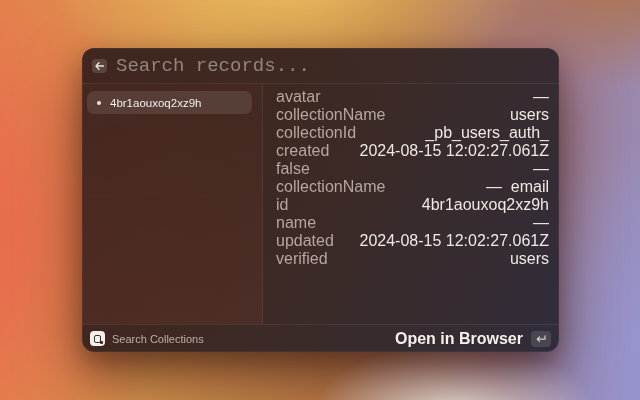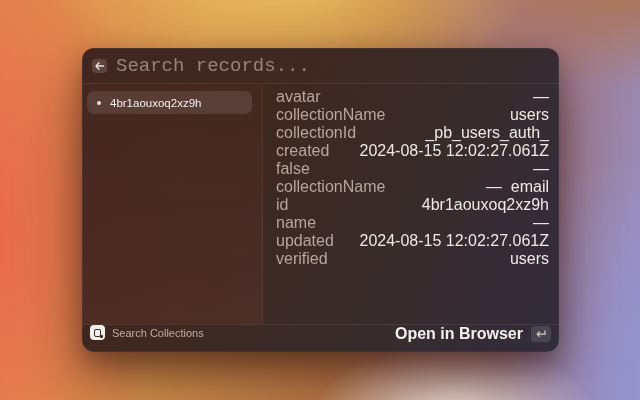--- a/index.html
+++ b/index.html
@@ -57,21 +57,21 @@
     display:flex; align-items:center; gap:9px; padding:0 10px;
     font-size:11.5px; color:#f3efec; cursor:pointer;
   }
   .dot{ width:4px; height:4px; border-radius:50%; background:#eae4df; flex:0 0 4px; }
   .details{ flex:1; padding:4px 10px 0 13px; min-width:0; }
   .row{ height:18px; display:flex; align-items:center; justify-content:space-between; font-size:16px; }
   .rlabel{ color:#b5a79e; white-space:pre; }
   .rvalue{ color:#eee9e4; white-space:pre; text-align:right; }
   .footer{
     height:28px; flex:0 0 28px; border-top:1px solid rgba(255,255,255,0.08);
-    display:flex; align-items:flex-start; justify-content:space-between; padding:0 8px;
+    display:flex; align-items:center; justify-content:space-between; padding:0 8px;
   }
   .footer-left{ display:flex; align-items:center; gap:7px; font-size:11px; color:#bcafa7; }
   .pb-icon{
     width:15px; height:15px; border-radius:4px; background:#f2efec;
     display:flex; align-items:center; justify-content:center;
   }
   .pb-glyph{ width:7px; height:8px; border:1.5px solid #3a2c26; border-radius:2px; position:relative; }
   .pb-glyph::after{
     content:""; position:absolute; right:-3px; bottom:-2px;
     width:3px; height:3px; background:#3a2c26; border-radius:1px;

